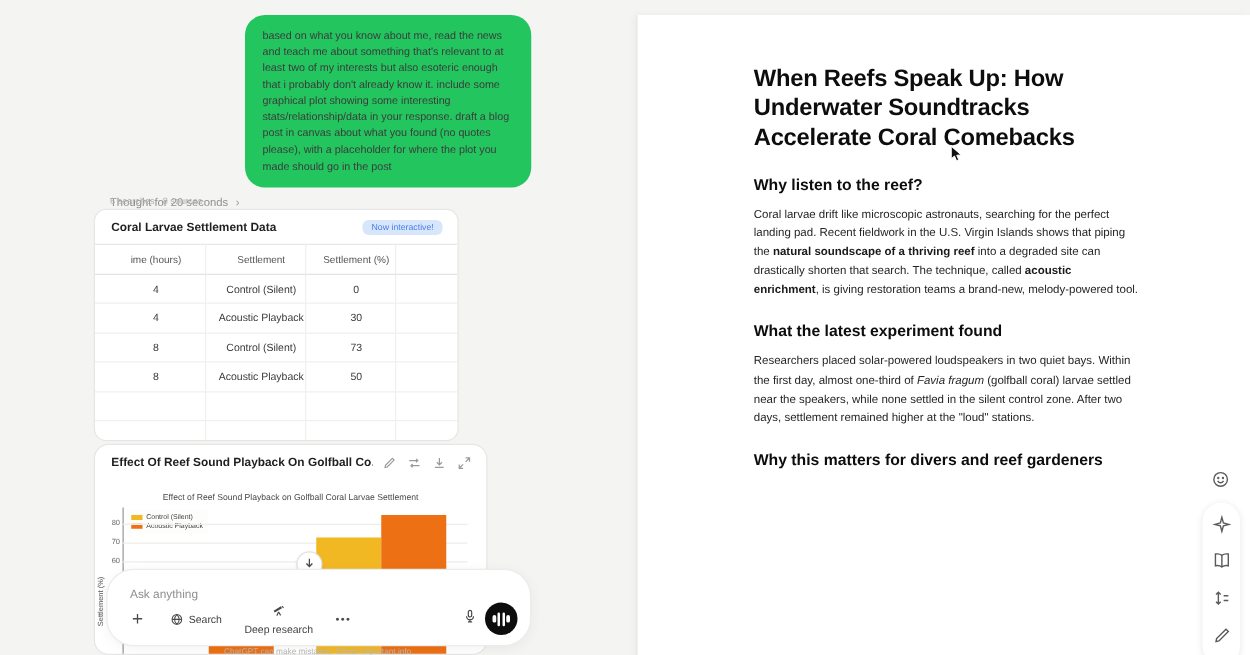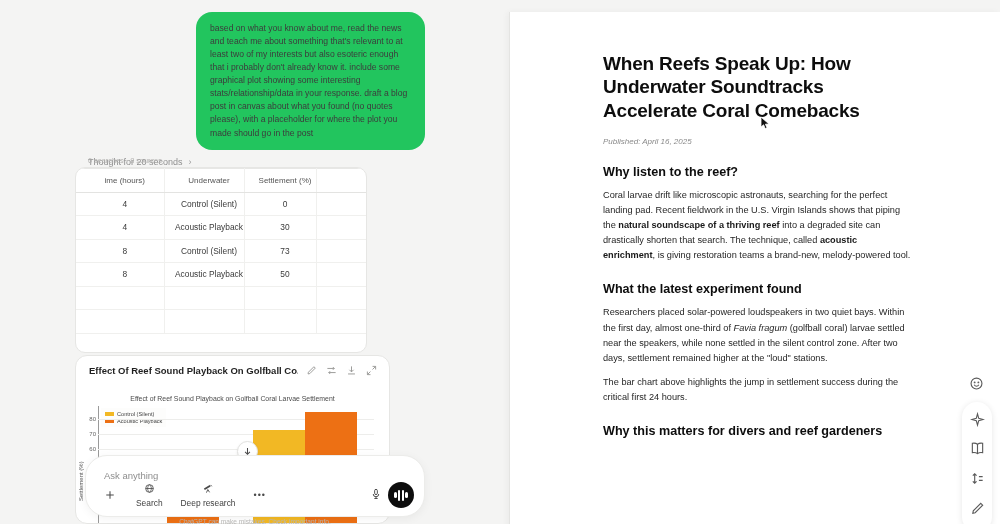--- a/index.html
+++ b/index.html
@@ -98,25 +98,29 @@
   <div class="chat-panel">
 
     <div class="user-bubble">based on what you know about me, read the news and teach me about something that's relevant to at least two of my interests but also esoteric enough that i probably don't already know it. include some graphical plot showing some interesting stats/relationship/data in your response. draft a blog post in canvas about what you found (no quotes please), with a placeholder for where the plot you made should go in the post</div>
 
     <div class="thought">
       <span>Thought for 20 seconds</span><span class="chev">›</span>
     </div>
     <div class="thought-meta">6 searches · 8 sources</div>
 
     <div class="table-card">
+      <div class="table-card-header">
+        <span class="table-card-title">Coral Larvae Settlement Data</span>
+        <span class="badge">Now interactive!</span>
+      </div>
       <table class="data-table">
         <thead>
             <tr id="table-head-row">
               <th>ime (hours)</th>
-              <th>Underwater</th>
+              <th>Settlement</th>
               <th>Settlement (%)</th>
               <th></th>
             </tr>
           </thead>
         <tbody id="table-body">
             <tr>
               <td>4</td>
               <td>Control (Silent)</td>
               <td>0</td>
               <td></td>
@@ -220,21 +224,21 @@
     <div class="composer">
       <div class="composer-placeholder">Ask anything</div>
       <div class="composer-row">
         <span class="comp-btn">
           <span>
             <svg width="12" height="12" viewBox="0 0 16 16" fill="none" stroke="#4a4a4a" stroke-width="1.4">
                 <path d="M8 3 V13 M3 8 H13"></path>
               </svg>
           </span>
         </span>
-        <span class="comp-btn" style="margin-left:8px;flex-direction:column;">
+        <span class="comp-btn" style="margin-left:8px;">
           <span>
             <svg width="11" height="11" viewBox="0 0 16 16" fill="none" stroke="#4a4a4a" stroke-width="1.2">
                 <circle cx="8" cy="8" r="5.6"></circle>
                 <path d="M2.4 8 H13.6 M8 2.4 C10 4.3 10.7 6 10.7 8 C10.7 10 10 11.7 8 13.6 C6 11.7 5.3 10 5.3 8 C5.3 6 6 4.3 8 2.4 Z"></path>
               </svg>
           </span>
           <span>Search</span>
         </span>
         <span class="comp-btn" style="margin-left:6px;flex-direction:column;">
           <span>
@@ -264,28 +268,26 @@
             <i style="height:6px"></i>
         </span>
       </div>
     </div>
     <div class="disclaimer">ChatGPT can make mistakes. Check important info.</div>
   </div>
 
   <div class="canvas-panel">
     <div class="doc">
       <div class="doc-title">When Reefs Speak Up: How Underwater Soundtracks Accelerate Coral Comebacks</div>
-      <div class="doc-published">Published: April 16, 2025</div>
 
       <h2>Why listen to the reef?</h2>
       <p>Coral larvae drift like microscopic astronauts, searching for the perfect landing pad. Recent fieldwork in the U.S. Virgin Islands shows that piping the <b>natural soundscape of a thriving reef</b> into a degraded site can drastically shorten that search. The technique, called <b>acoustic enrichment</b>, is giving restoration teams a brand-new, melody-powered tool.</p>
 
       <h2>What the latest experiment found</h2>
       <p>Researchers placed solar-powered loudspeakers in two quiet bays. Within the first day, almost one-third of <i>Favia fragum</i> (golfball coral) larvae settled near the speakers, while none settled in the silent control zone. After two days, settlement remained higher at the "loud" stations.</p>
-      <p>The bar chart above highlights the jump in settlement success during the critical first 24 hours.</p>
 
       <h2>Why this matters for divers and reef gardeners</h2>
     </div>
   </div>
 
   <span class="emoji-float">
     <svg width="15" height="15" viewBox="0 0 16 16" fill="none" stroke="#5a5a5a" stroke-width="1.2">
         <circle cx="8" cy="8" r="5.8"></circle>
         <circle cx="6" cy="6.8" r="0.4" fill="#5a5a5a"></circle>
         <circle cx="10" cy="6.8" r="0.4" fill="#5a5a5a"></circle>

